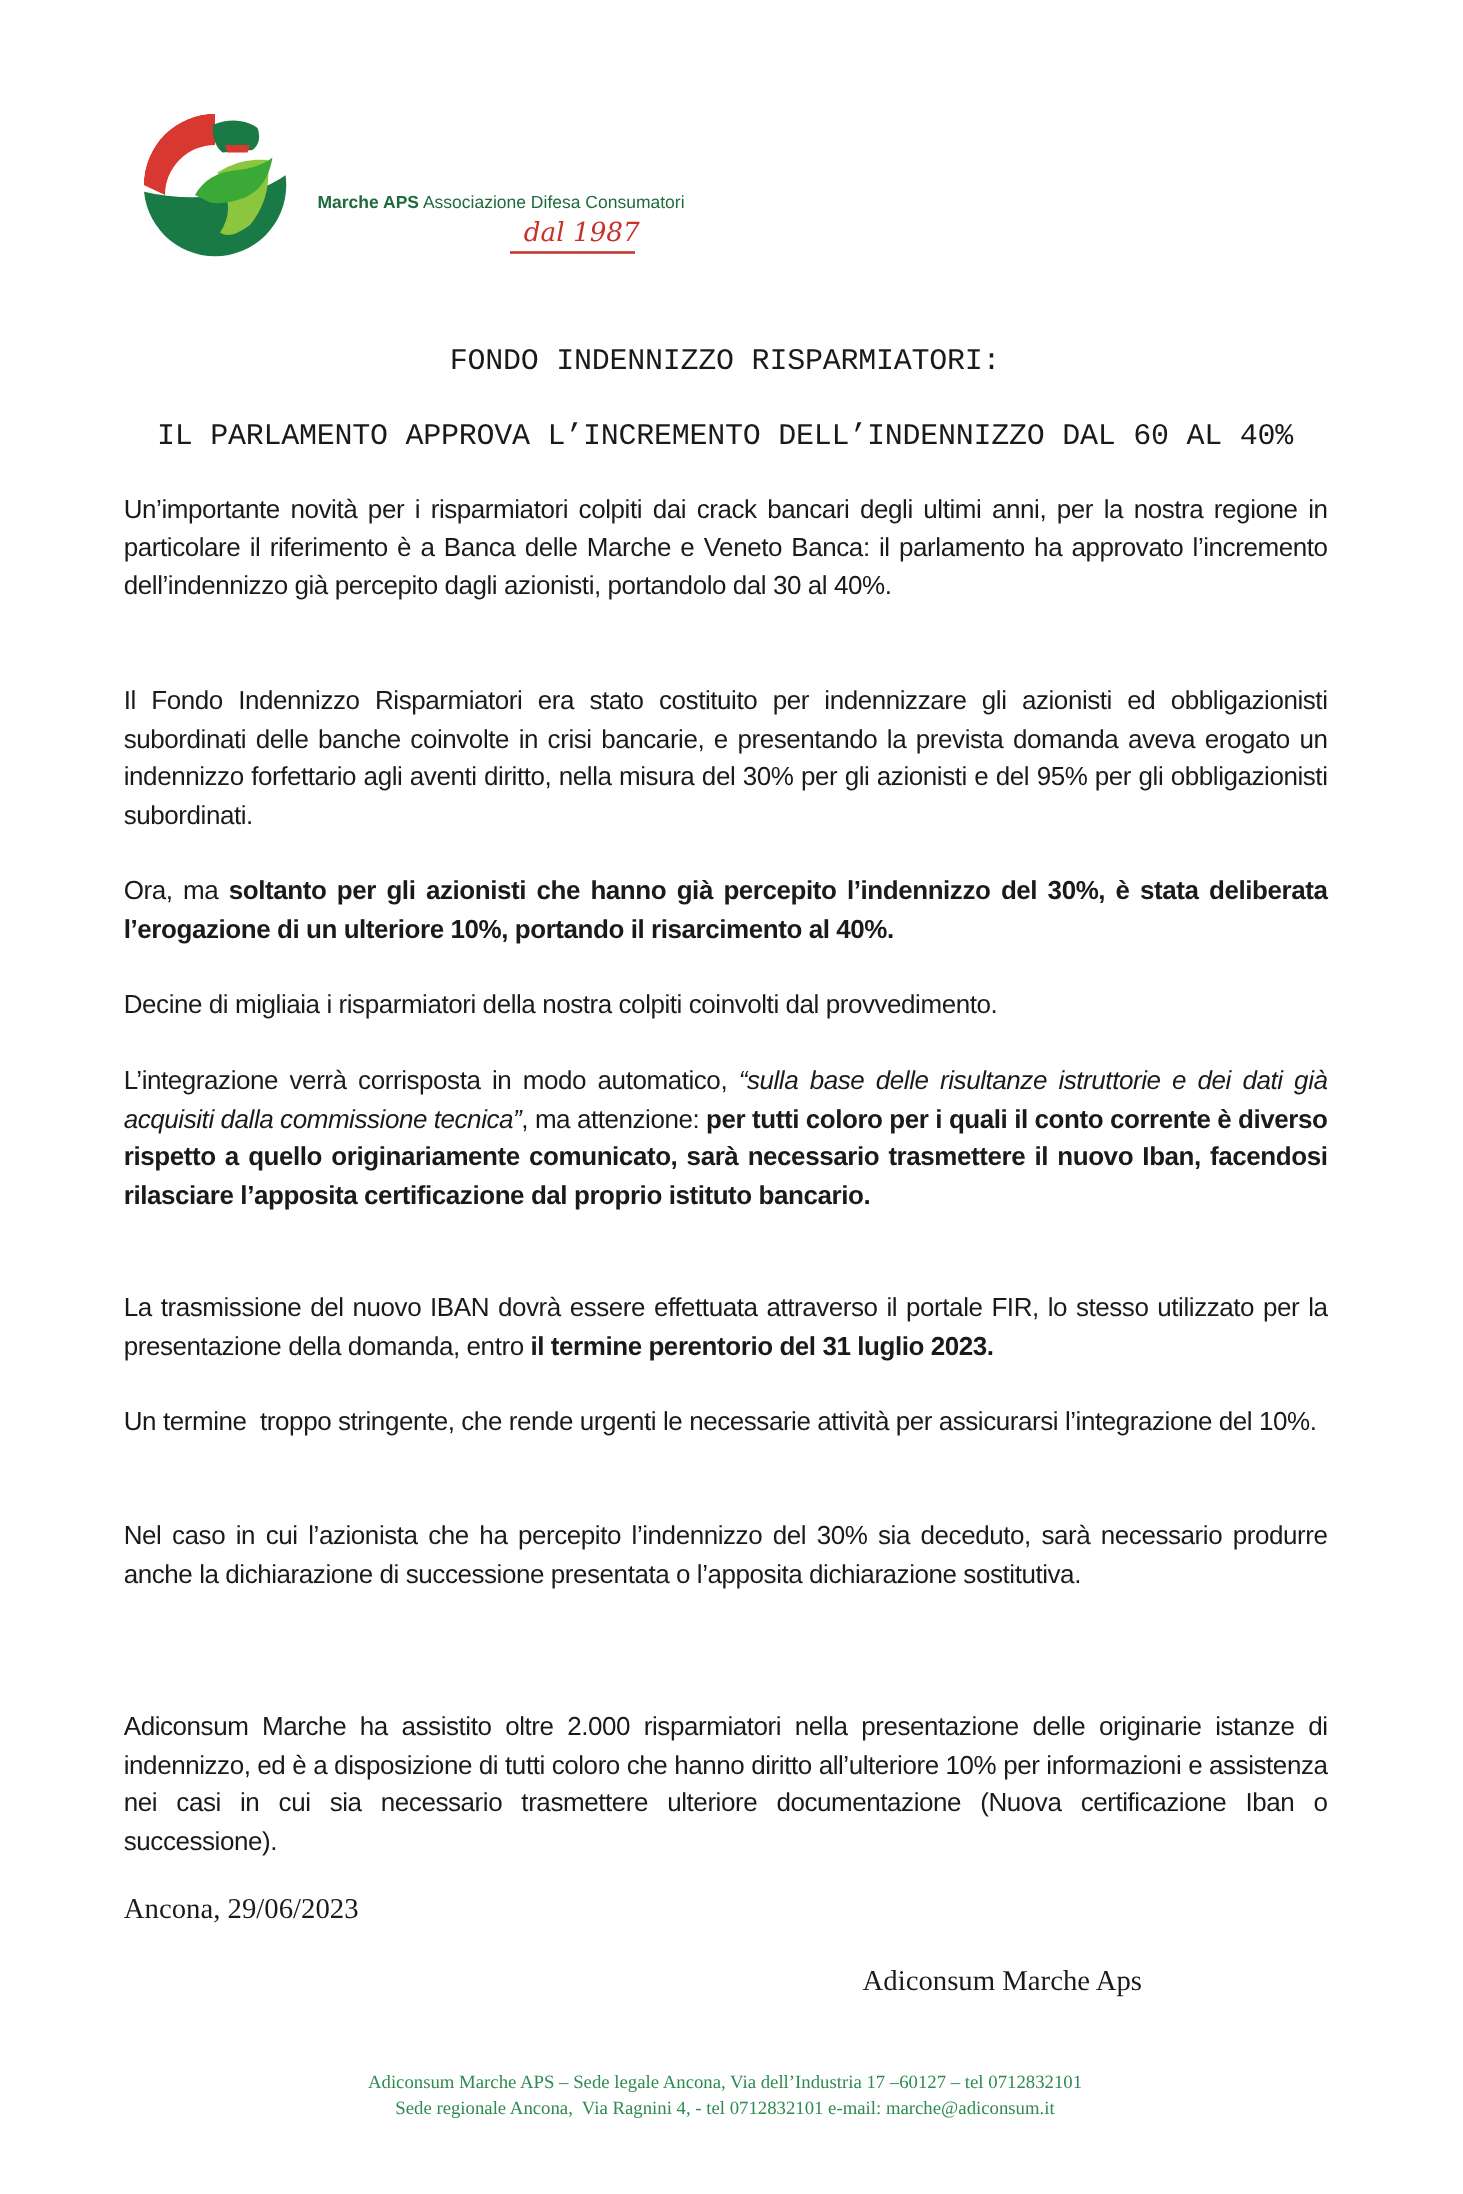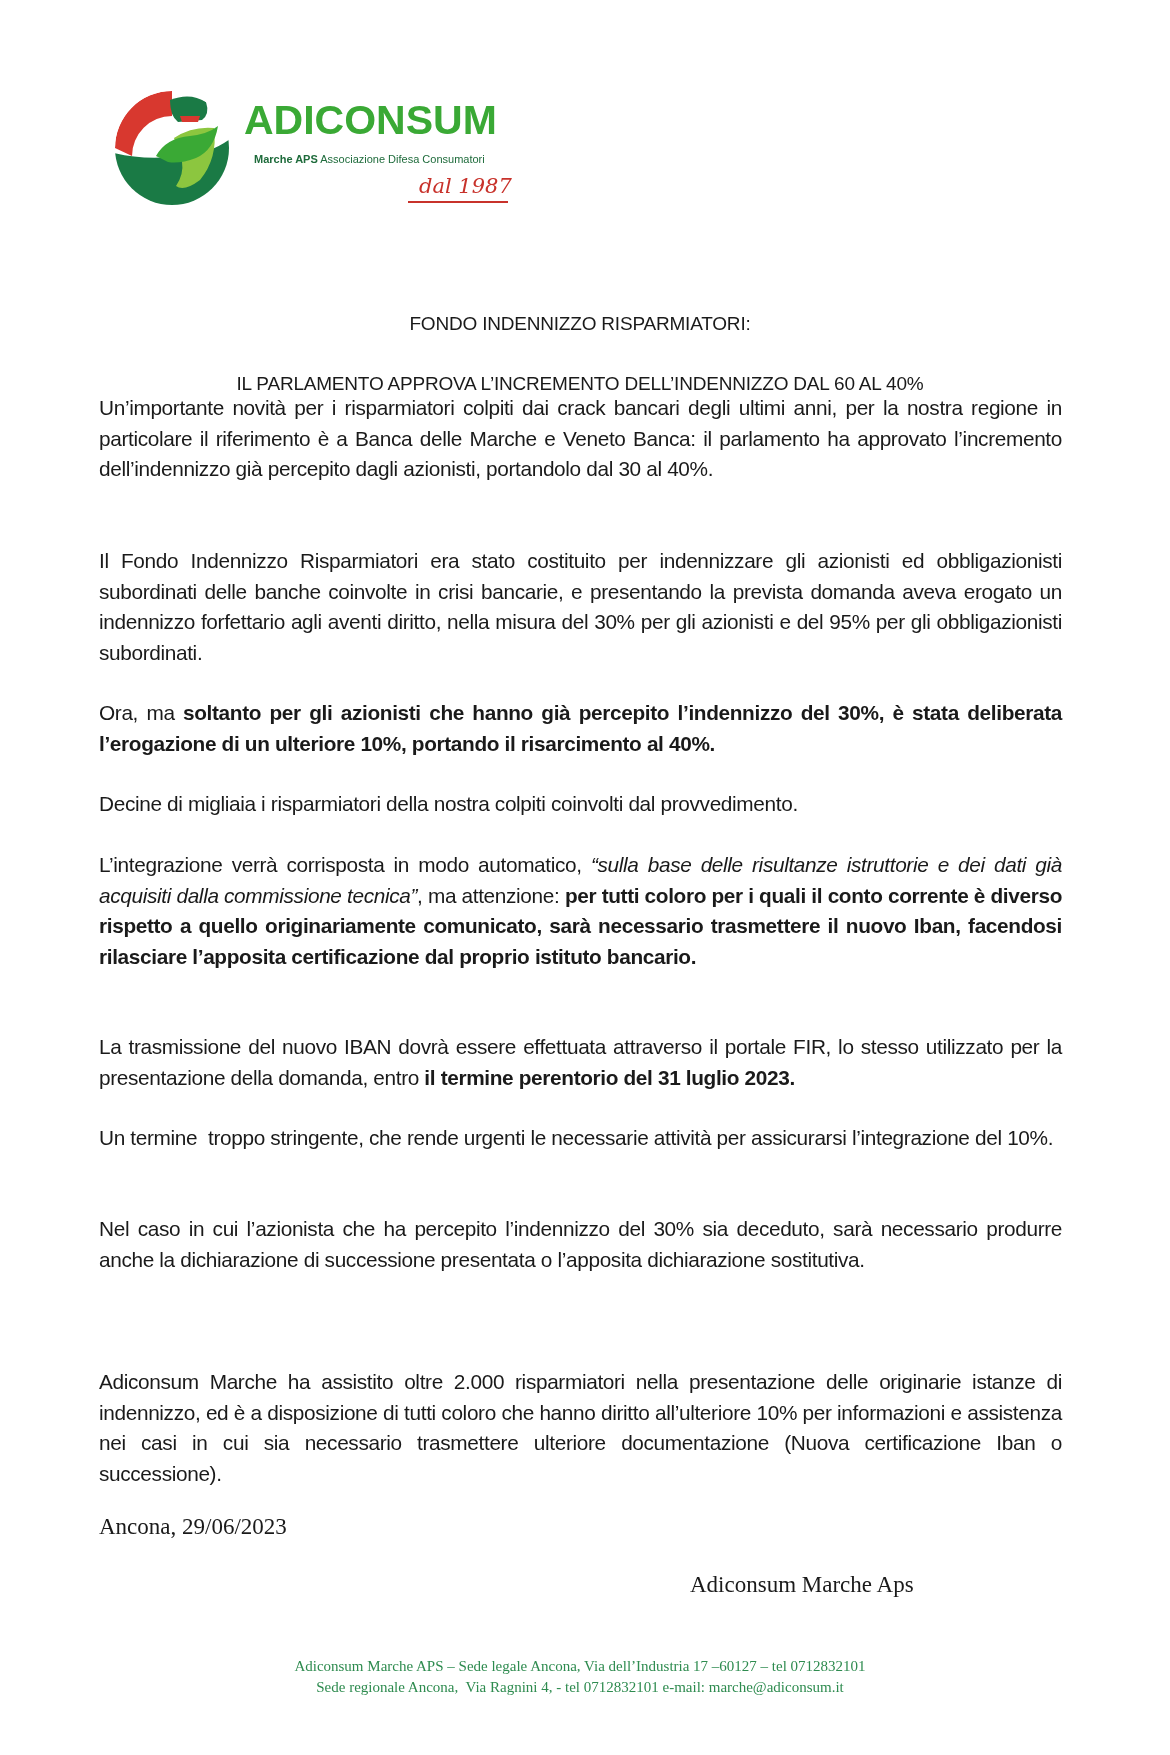--- a/index.html
+++ b/index.html
@@ -2,28 +2,28 @@
 <html><head>
   <meta charset="utf-8">
   <style>
     html, body { margin:0; padding:0; background:#ffffff; }
     body { width:1170px; height:1755px; position:relative; overflow:hidden;
            font-family:"Liberation Sans", sans-serif; color:#111; }
     .logo { position:absolute; left:112px; top:86px; width:400px; height:122px; }
     .logo svg { position:absolute; left:0; top:0; }
     .brand { position:absolute; left:132px; top:14px; font-family:"Liberation Sans", sans-serif;
              font-weight:bold; font-size:41px; color:#3aa935; letter-spacing:0px; line-height:1; }
-    .tagline { position:absolute; left:132px; top:67px; font-size:11px; color:#1e6b3b; white-space:nowrap;
+    .tagline { position:absolute; left:132px; top:67px; font-size:14px; color:#1e6b3b; white-space:nowrap;
                font-family:"Liberation Sans", sans-serif;padding-left:10px; }
     .tagline b { font-weight:bold; }
     .since { position:absolute; left:296px; top:88px; font-family:"DejaVu Serif", serif; font-style:italic;
              font-size:21px; color:#c8322b; white-space:nowrap;margin-left:11px; }
     .since-line { position:absolute; left:296px; top:115px; width:100px; height:2px; background:#c8322b; }
-    .title { position:absolute; left:0; width:1160px; text-align:center; font-size:19px; color:#1a1a1a;
-             letter-spacing:-0.2px; font-family:Liberation Sans, sans-serif;margin-top:37px; }
+    .title { position:absolute; left:0; width:1160px; text-align:center; font-size:24px; color:#1a1a1a;
+             letter-spacing:-0.2px; font-family:Liberation Mono, monospace; }
     .t1 { top:276px; }
     .t2 { top:336px; }
     .body { position:absolute; left:99px; width:963px; font-size:20.8px; line-height:30.6px;
             text-align:justify; color:#1a1a1a; font-family:"Liberation Sans", sans-serif; letter-spacing:-0.35px; }
     .body p { margin:0; }
     .p1 { top:393px; }
     .p2 { top:546px; }
     .p3 { top:698px; }
     .p4 { top:789px; }
     .p5 { top:850px; }
@@ -51,21 +51,20 @@
     <g clip-path="url(#circ)">
       <rect x="0" y="0" width="122" height="122" fill="#ffffff"></rect>
       <path d="M3,62 A57,57 0 0 1 60,5 L60,30 A40,40 0 0 0 20,70 Z" fill="#d8382f"></path>
       <path d="M-2,66 Q30,75 70,70 Q100,68 122,50 L122,130 L-2,130 Z" fill="#1a7a45"></path>
       <path d="M62,52 Q80,40 102,42 Q106,72 88,94 Q72,106 64,100 Q72,88 70,76 Z" fill="#8cc63f"></path>
       <path d="M44,70 Q54,52 78,50 Q96,48 106,40 Q102,64 84,72 Q68,78 56,76 Z" fill="#3aa935"></path>
       <path d="M58,14 Q78,6 94,16 Q98,28 90,34 L66,36 Q58,30 58,14 Z" fill="#1a7a45"></path>
       <path d="M68,30 L88,30 L86,36 L70,36 Z" fill="#d8382f"></path>
     </g>
   </svg>
-  <div class="brand">ADICONSUM</div>
   <div class="tagline"><b>Marche APS</b><span> Associazione Difesa Consumatori</span></div>
   <div class="since">dal 1987</div>
   <div class="since-line"></div>
 </div>
 
 <div class="title t1">FONDO INDENNIZZO RISPARMIATORI:</div>
 <div class="title t2">IL PARLAMENTO APPROVA L’INCREMENTO DELL’INDENNIZZO DAL 60 AL 40%</div>
 
 <div class="body p1">
   <p>Un’importante novità per i risparmiatori colpiti dai crack bancari degli ultimi anni, per la nostra regione in particolare il riferimento è a Banca delle Marche e Veneto Banca: il parlamento ha approvato l’incremento dell’indennizzo già percepito dagli azionisti, portandolo dal 30 al 40%.</p>

